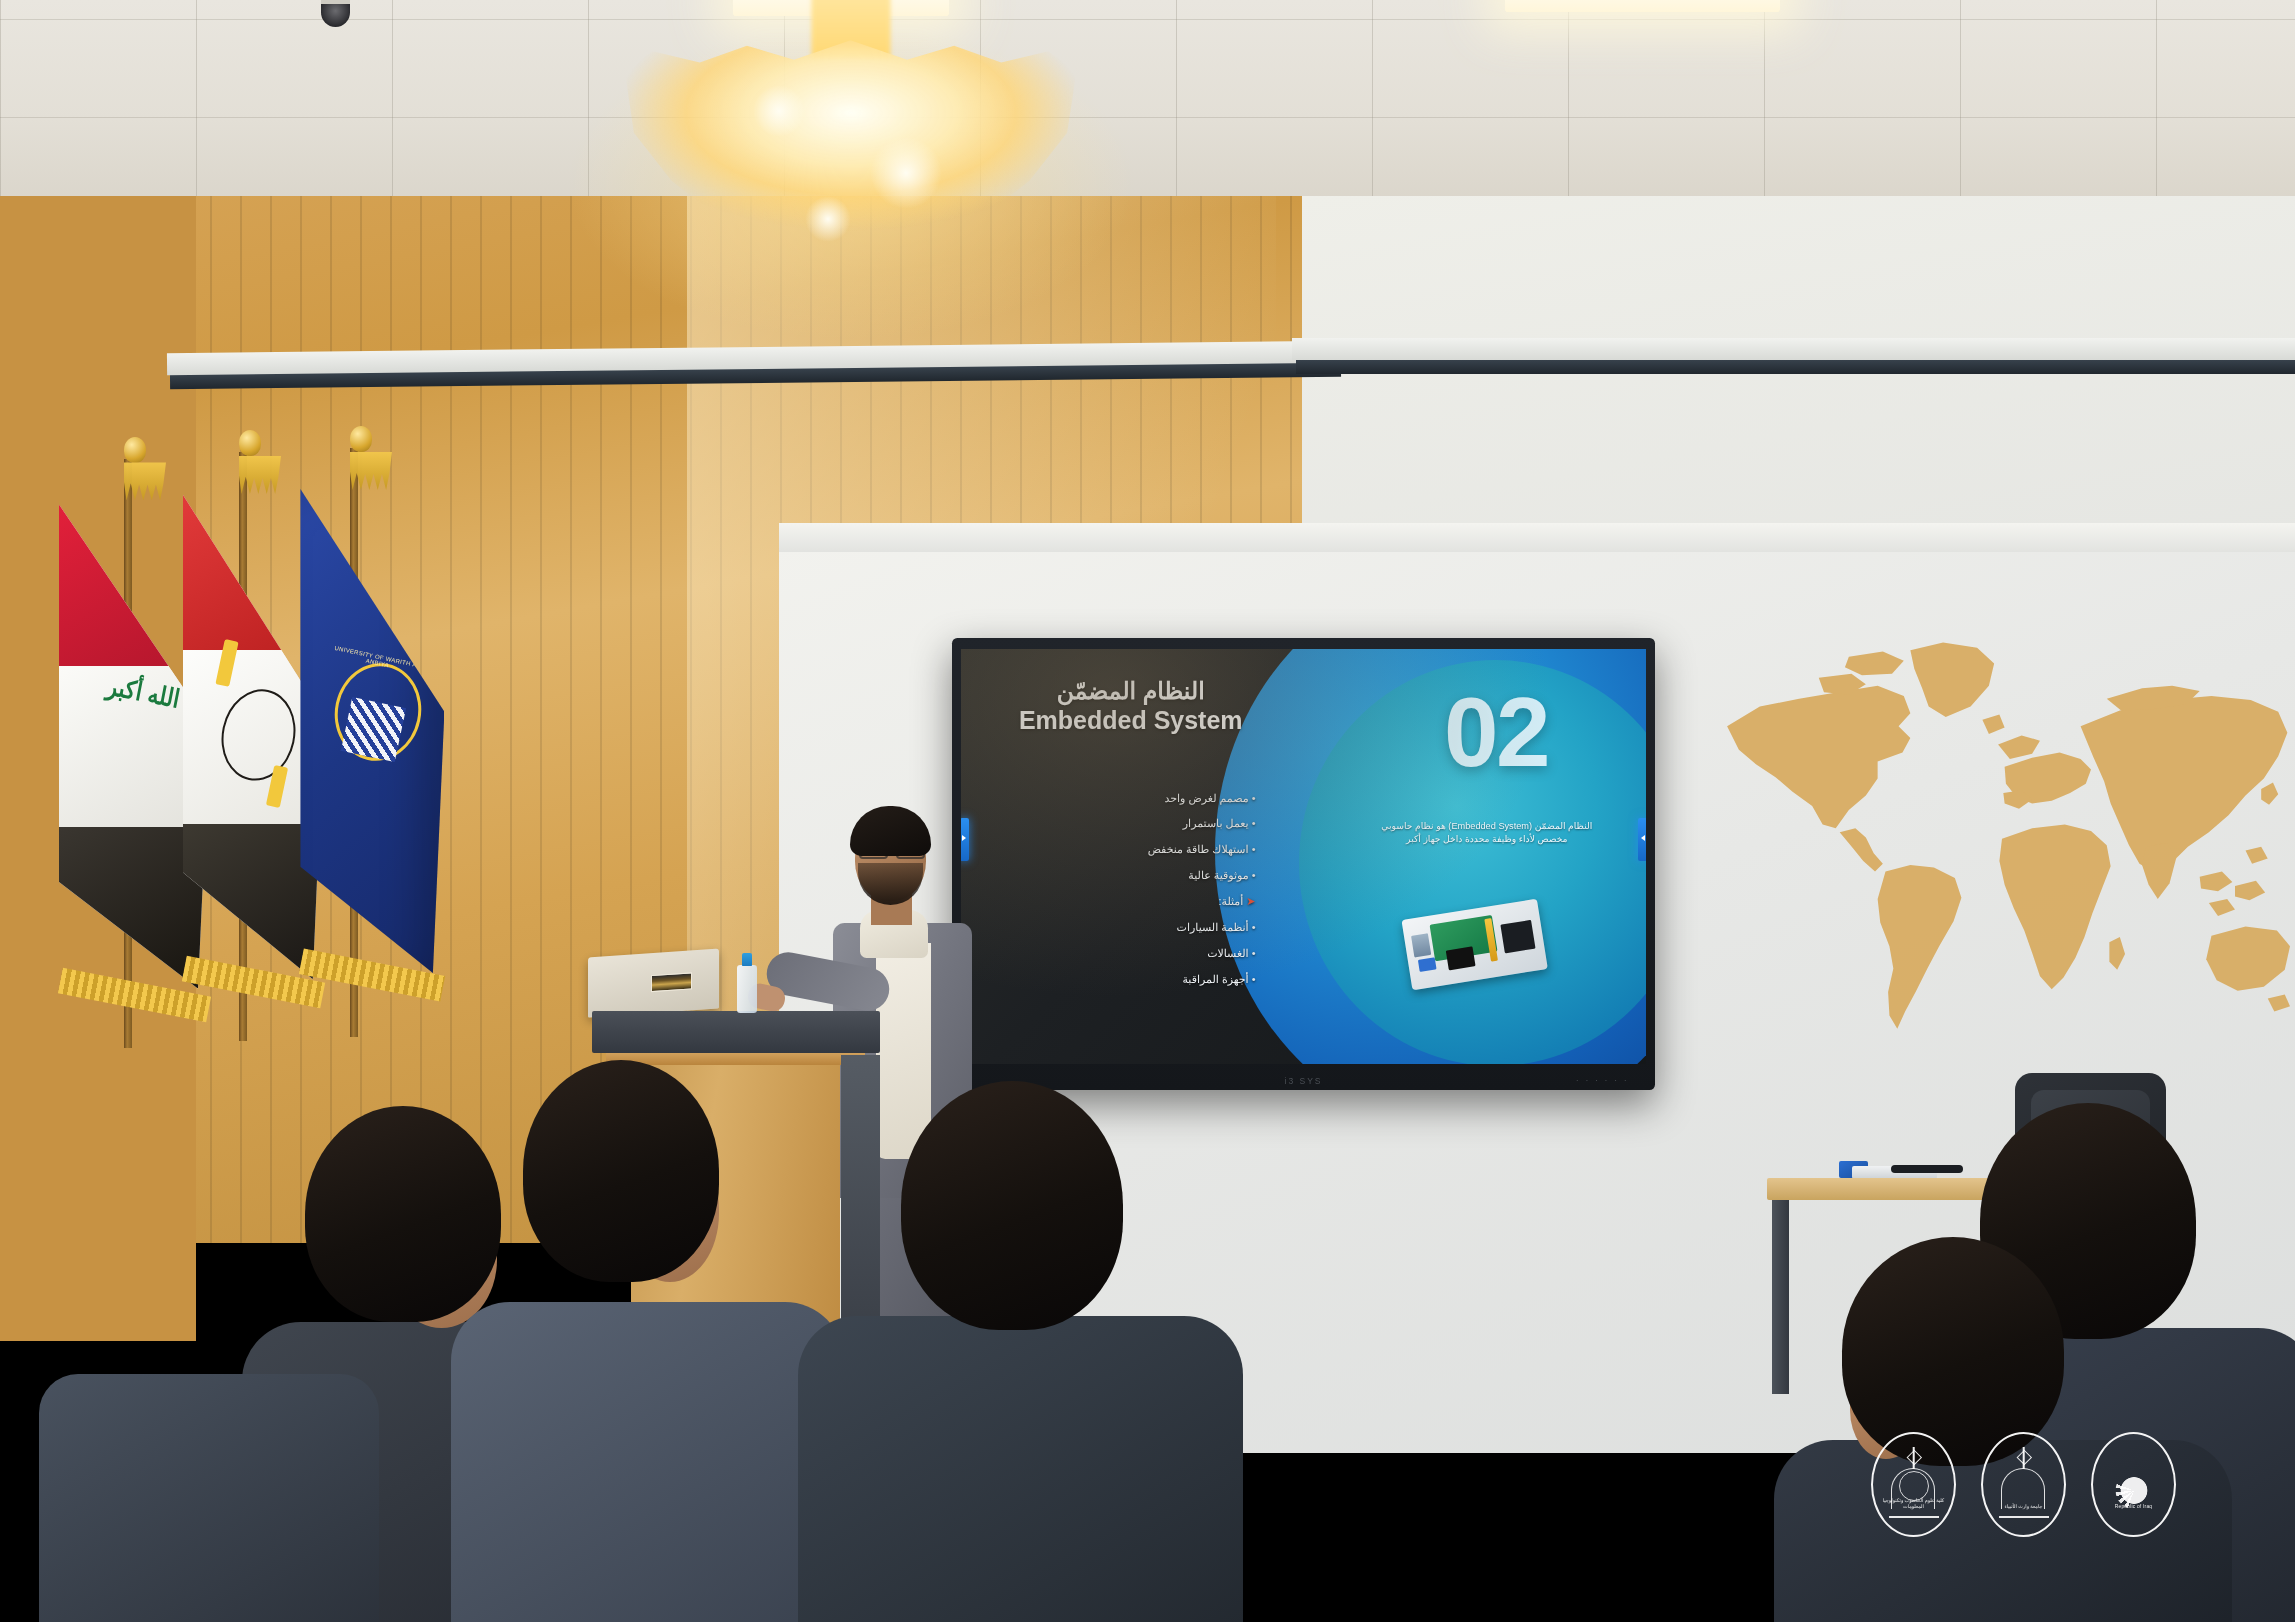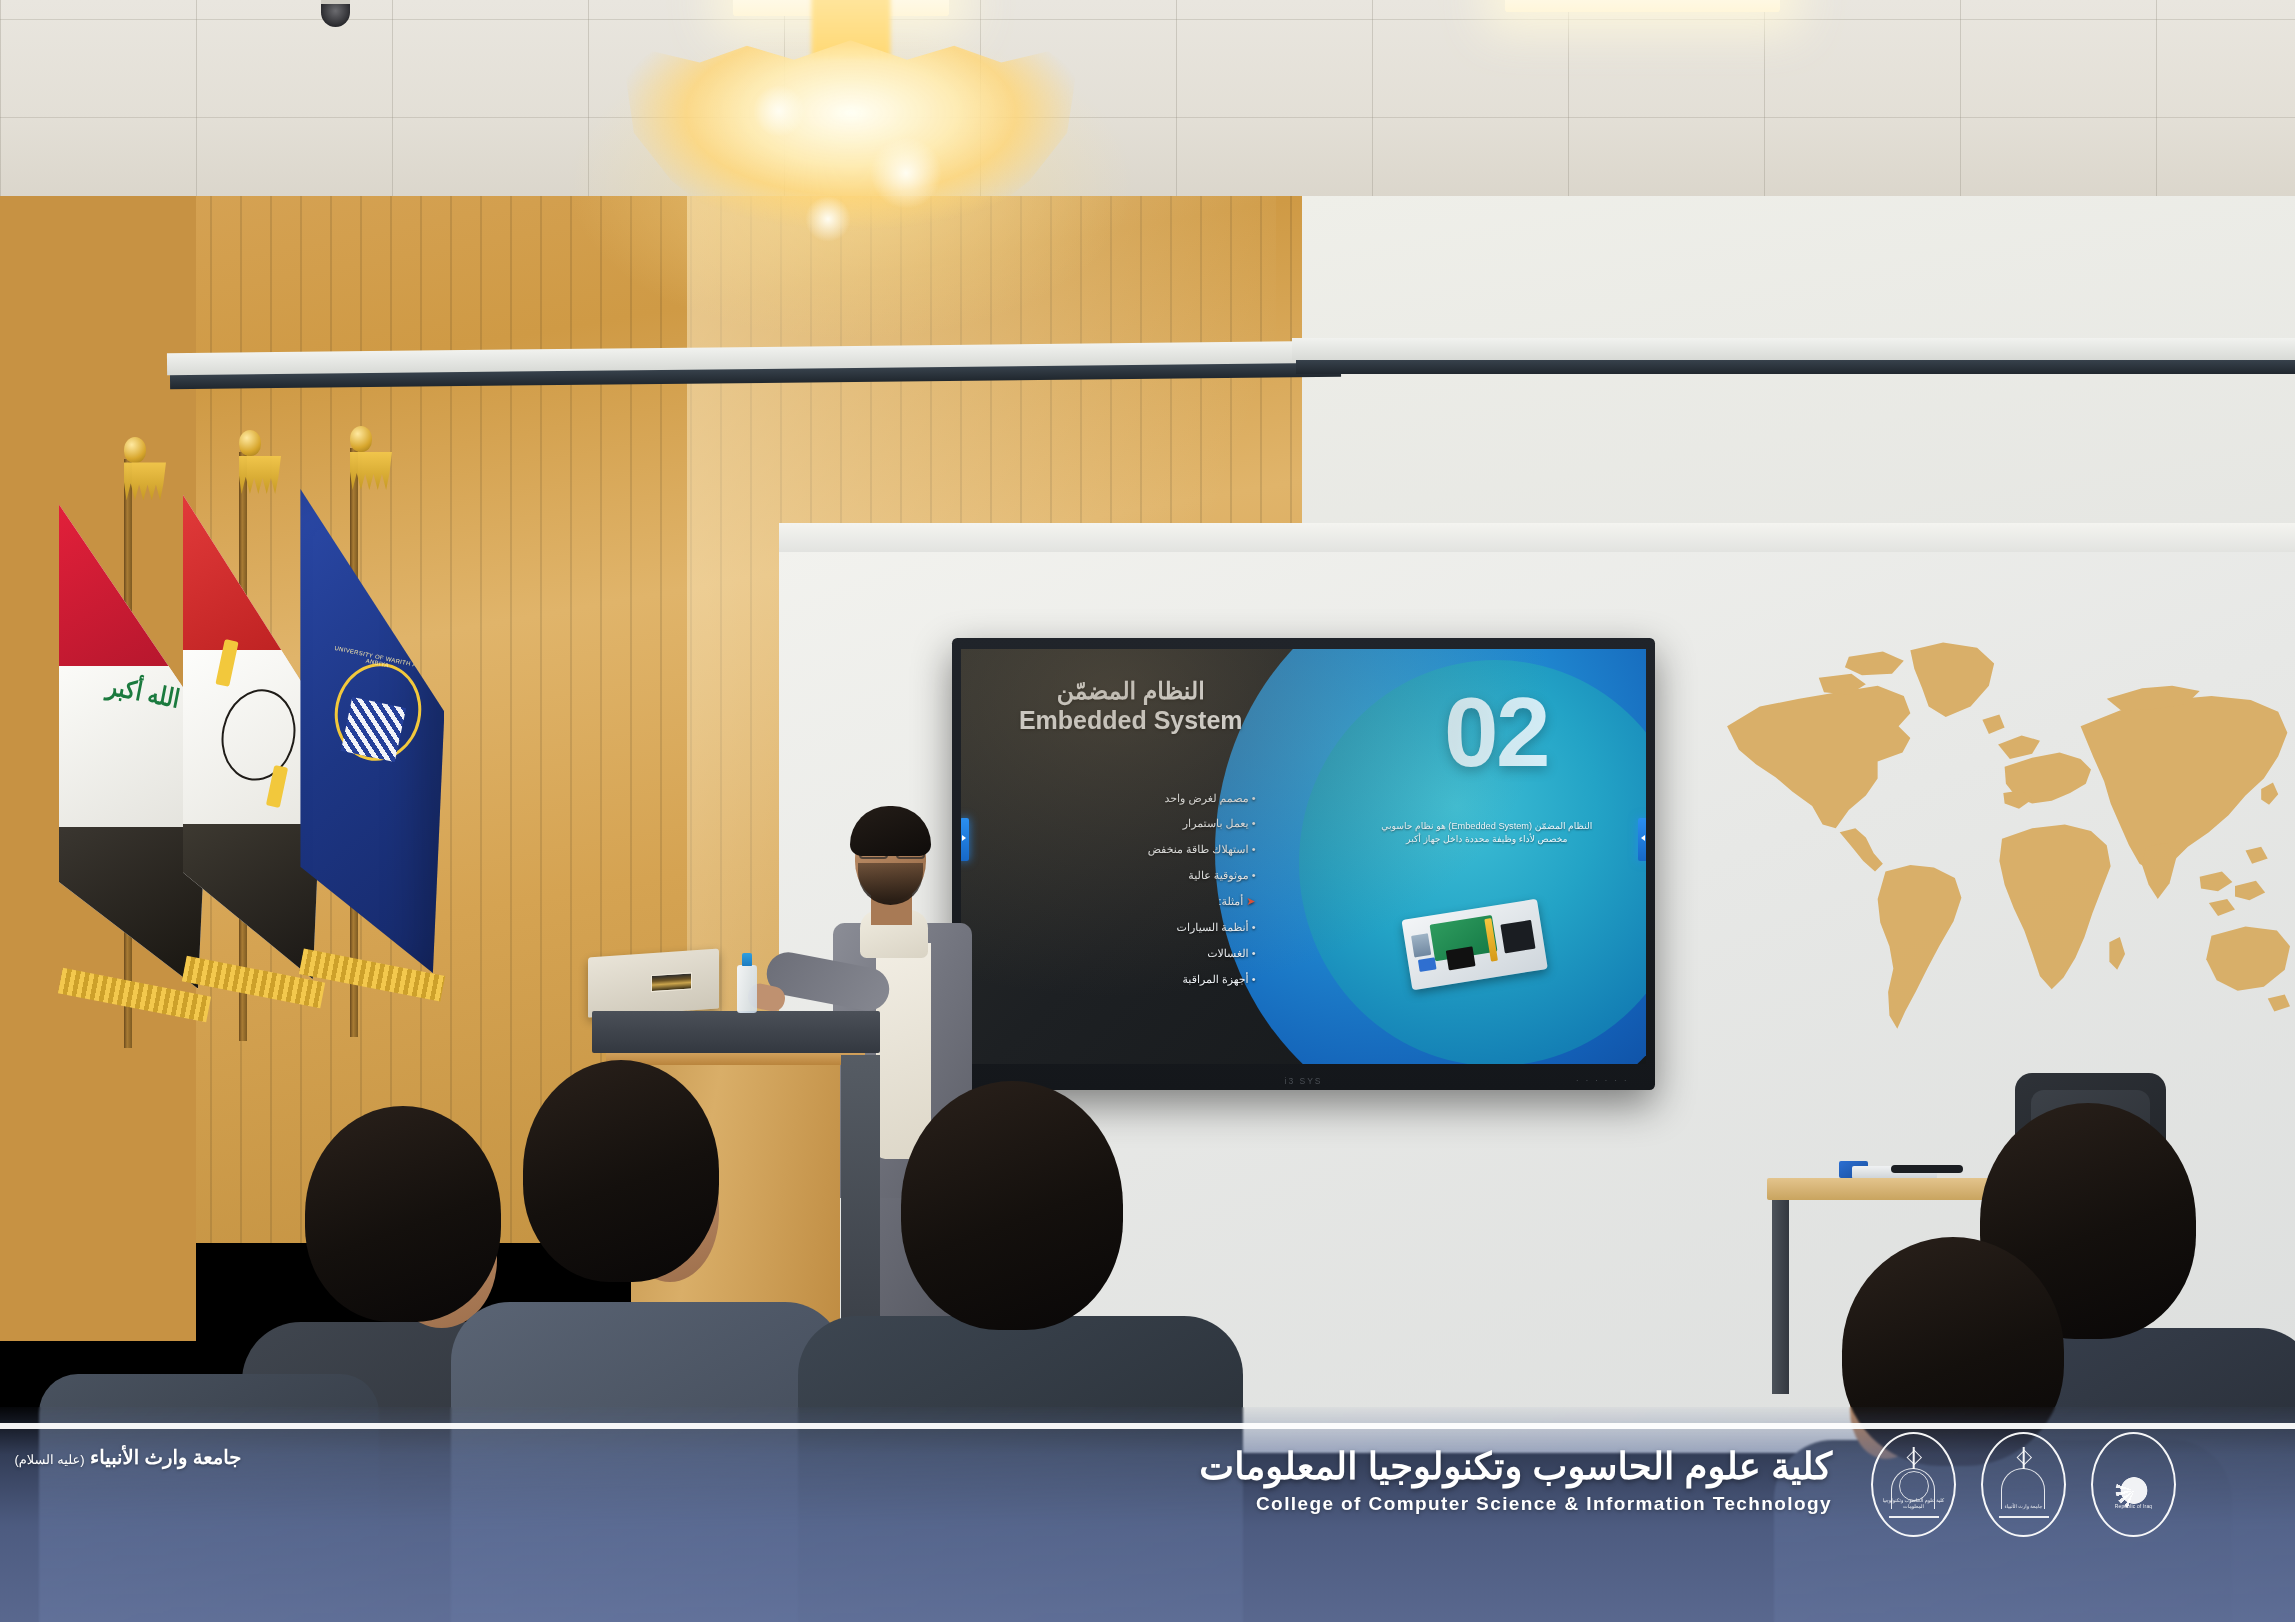--- a/index.html
+++ b/index.html
@@ -724,33 +724,20 @@
   <div class="aud" style="left:1826px;top:1224px;width:308px;height:406px;">
     <div class="aud-body" style="left:-52px;top:216px;width:458px;height:196px;background:linear-gradient(150deg,#333a45,#1d2229);"></div>
     <div class="aud-face" style="left:23.6px;top:137px;width:72px;height:98px;"></div>
     <div class="aud-head" style="left:15.7px;top:13px;width:222px;height:229px;"></div>
   </div>
 
   <div class="aud" style="left:39px;top:1322px;width:275px;height:301px;">
     <div class="aud-body" style="left:0;top:52px;width:340px;height:262px;background:linear-gradient(150deg,#49525f,#2b313a);border-radius:39px 39px 0 0;"></div>
   </div>
 
-  <div class="bottom-overlay">
-    <div class="overlay-rule"></div>
-
-    <div class="left-uni">
-      <span>جامعة وارث الأنبياء</span>
-      <span class="sub">(عليه السلام)</span>
-    </div>
-
-    <div class="banner-texts">
-      <div class="banner-ar">كلية علوم الحاسوب وتكنولوجيا المعلومات</div>
-      <div class="banner-en">College of Computer Science &amp; Information Technology</div>
-    </div>
-  </div>
 
   <div class="logos">
     <div class="logo">
       <div class="logo-inner">
         <div class="logo-spire"></div>
         <div class="logo-ring"></div>
         <div class="logo-arch"></div>
         <div class="logo-base"></div>
         <div class="logo-caption">كلية علوم الحاسوب وتكنولوجيا المعلومات</div>
       </div>

